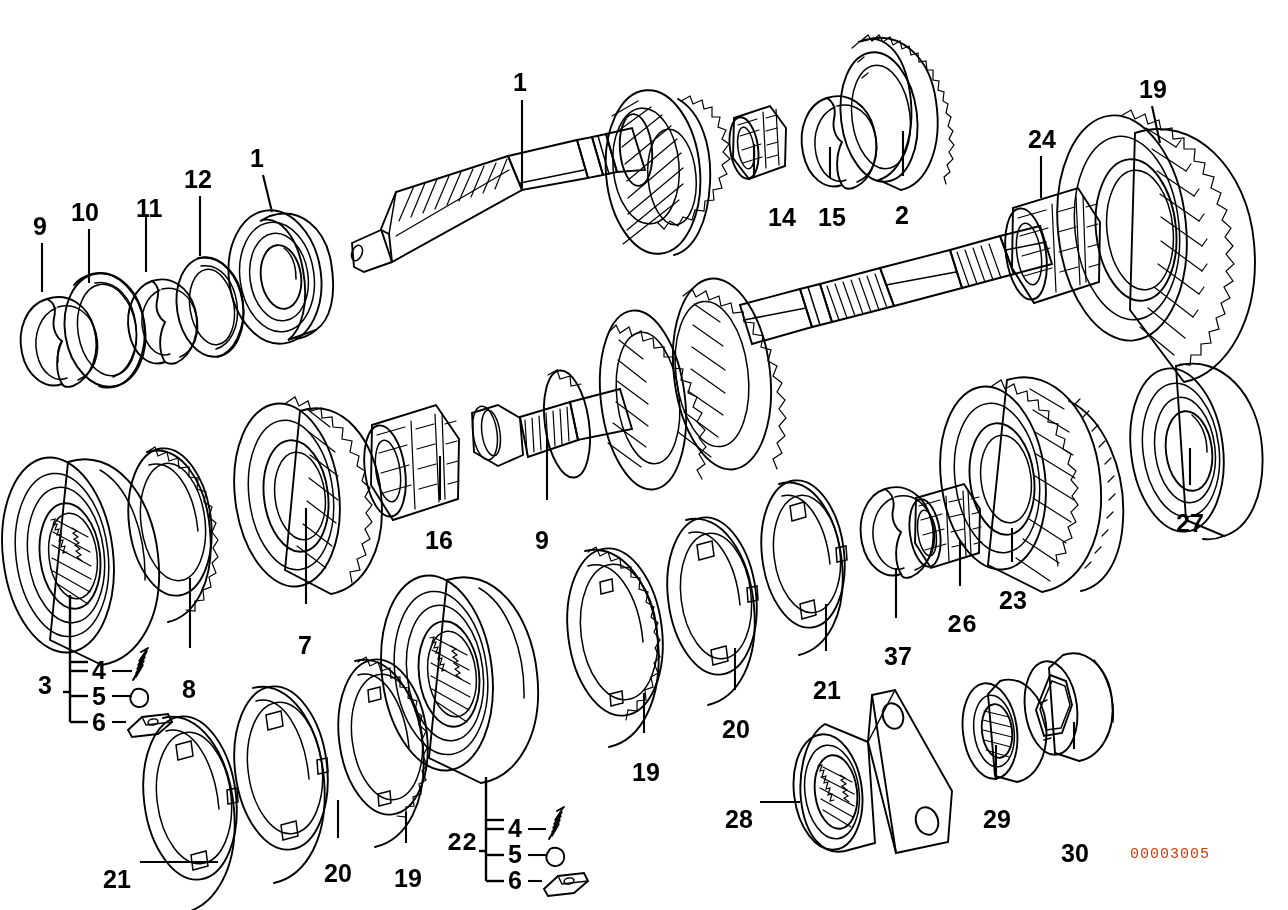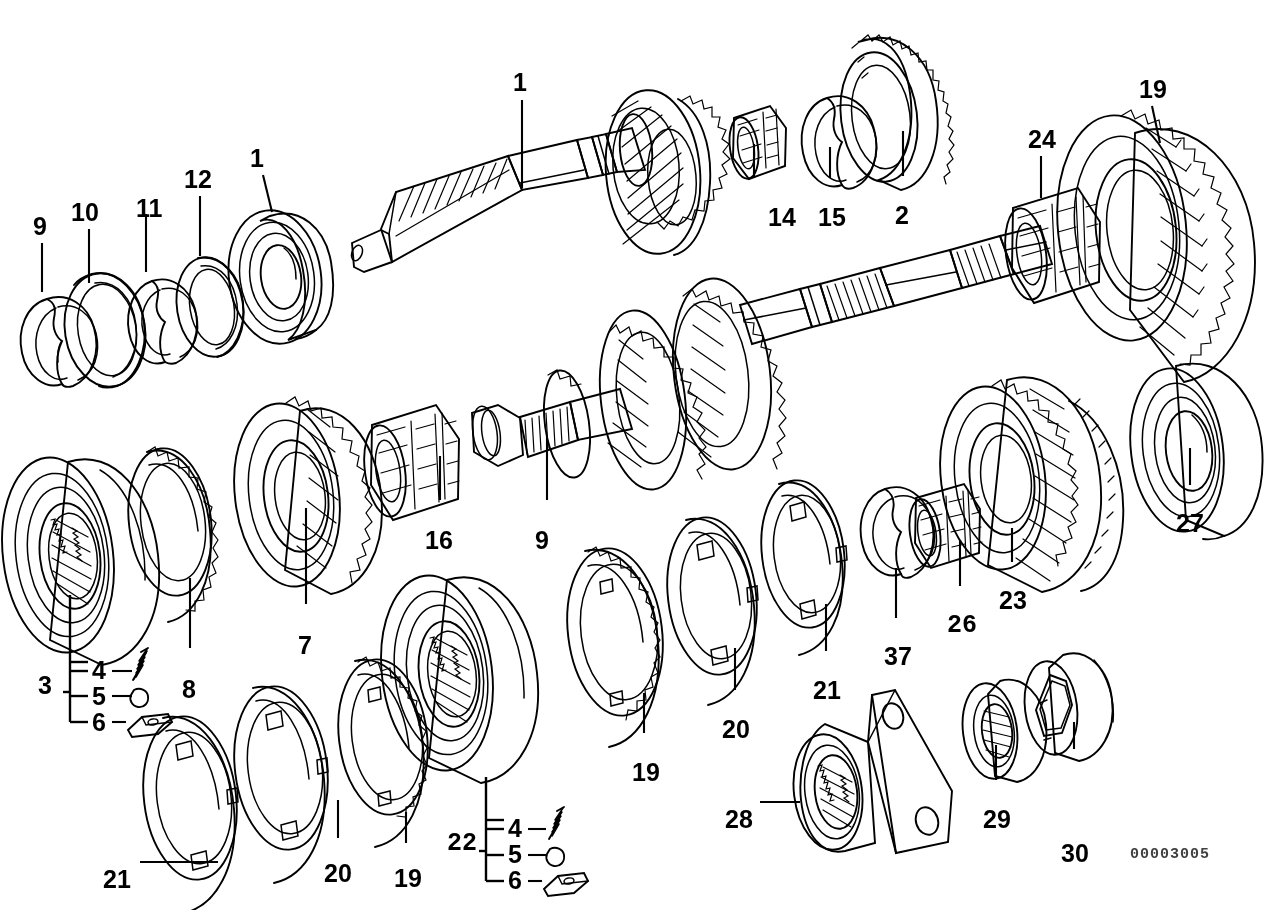--- a/index.html
+++ b/index.html
@@ -20,23 +20,22 @@
     line-height:25px;
     color:#000000;
     white-space:nowrap;
     letter-spacing:0px;
   }
   #diagid{
     position:absolute;
     left:1130px;top:846px;
     font-family:"Liberation Mono","DejaVu Sans Mono",monospace;
     font-size:15px;
-    color:#404040;
+    color:#c2410c;
     letter-spacing:1px;
-    font-weight:bold;
   }
   svg{display:block;}
   .ln{stroke:#000;stroke-width:1.9;fill:none;stroke-linecap:round;}
   .lnT{stroke:#000;stroke-width:1.5;fill:none;stroke-linecap:round;}
   .lnF{stroke:#000;stroke-width:1.2;fill:none;stroke-linecap:round;}
   .ldr{stroke:#000;stroke-width:2.1;fill:none;stroke-linecap:butt;}
   .brk{stroke:#000;stroke-width:2.4;fill:none;stroke-linecap:butt;}
 </style>
 </head>
 <body>

